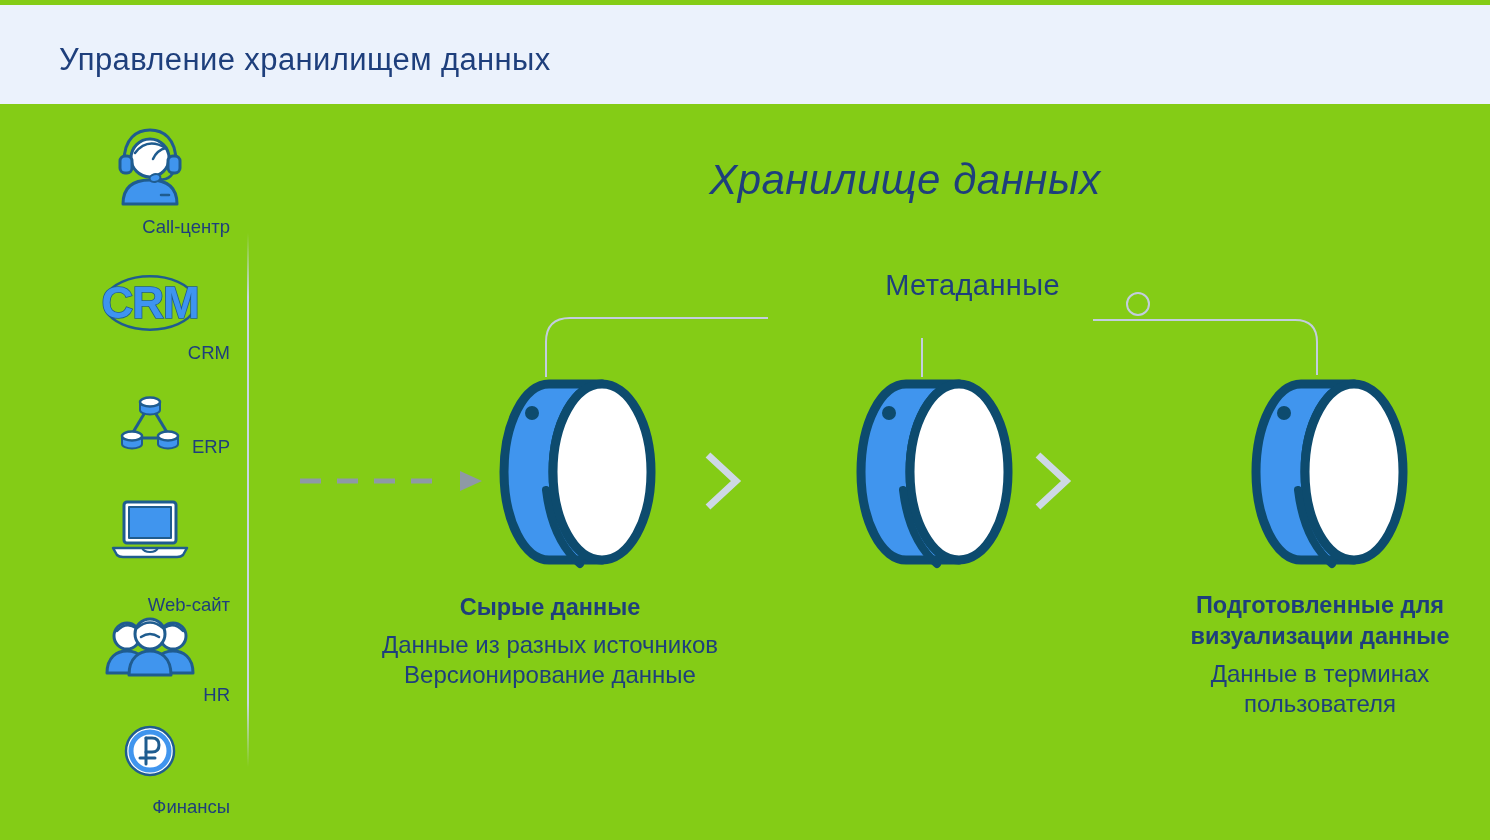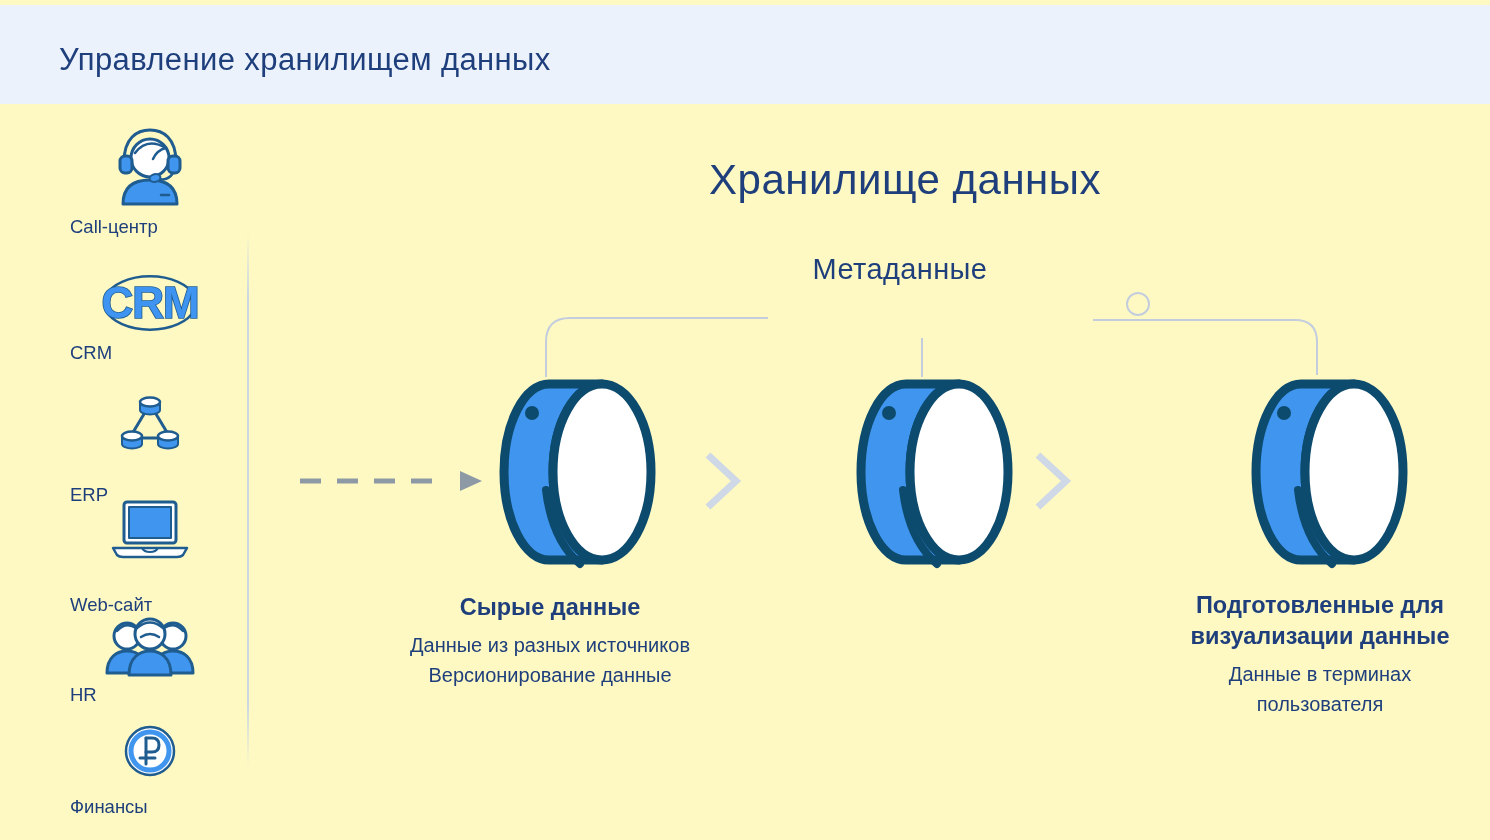--- a/index.html
+++ b/index.html
@@ -11,36 +11,36 @@
     --crm-letter-blue:#3E94F0;
     --connector-gray:#C3CDDE;
     --chevron-gray:#CED8E6;
     --dash-arrow-gray:#8E99A6;
     --divider:#C9D6E4;
   }
   html,body{margin:0;padding:0;background:#fff;}
   #canvas{
     position:relative;width:1490px;height:840px;overflow:hidden;
     font-family:"Liberation Sans",sans-serif;color:var(--navy-text);
-    background:#fef9c3;
+    background:#84cc16;
   }
   .abs{position:absolute;}
   
   .header-band{left:0;top:5px;width:1490px;height:99px;background:var(--header-bg);}
   .header-title{left:59px;top:37px;font-size:31px;letter-spacing:.4px;color:var(--navy-text);white-space:nowrap;}
   
-  .src-label{left:70px;width:160px;text-align:left;font-size:18.5px;color:var(--navy-text);white-space:nowrap;}
+  .src-label{left:70px;width:160px;text-align:right;font-size:18.5px;color:var(--navy-text);white-space:nowrap;}
   .sidebar-divider{left:247px;top:233px;width:2px;height:534px;
     background:linear-gradient(to bottom,rgba(201,214,228,0),var(--divider) 12%,var(--divider) 88%,rgba(201,214,228,0));}
   
-  .main-title{left:645px;top:156px;width:520px;text-align:center;font-size:42px;letter-spacing:.5px;}
-  .metadata-label{left:740px;top:253px;width:320px;text-align:center;font-size:29px;letter-spacing:.4px;}
+  .main-title{left:645px;top:156px;width:520px;text-align:center;font-size:42px;letter-spacing:.5px;font-style:italic;}
+  .metadata-label{left:740px;top:269px;width:320px;text-align:right;font-size:29px;letter-spacing:.4px;}
   .stage{text-align:center;}
   .stage-title{font-weight:bold;font-size:23.5px;line-height:31px;margin:0 auto 7px auto;}
-  .stage-line{font-size:20px;line-height:30px;}
+  .stage-line{font-size:24px;line-height:30px;}
   
   .ic-line{fill:none;stroke:var(--sidebar-icon-dark);stroke-width:3;stroke-linecap:round;stroke-linejoin:round;}
   .ic-line-thin{fill:none;stroke:var(--sidebar-icon-dark);stroke-width:2.5;stroke-linecap:round;stroke-linejoin:round;}
   .ic-white{fill:#fff;stroke:var(--sidebar-icon-dark);stroke-width:3;stroke-linejoin:round;}
   .ic-blue{fill:var(--icon-blue);stroke:var(--sidebar-icon-dark);stroke-width:3;stroke-linejoin:round;}
   .ic-blue-thin{fill:var(--icon-blue);stroke:var(--sidebar-icon-dark);stroke-width:2;stroke-linejoin:round;}
   .crm-text{font-family:"Liberation Sans",sans-serif;font-weight:bold;font-size:44px;
     fill:var(--crm-letter-blue);stroke:var(--sidebar-icon-dark);stroke-width:1.6;paint-order:stroke;letter-spacing:-1px;}
   .cyl-body{fill:var(--icon-blue);stroke:var(--icon-dark);stroke-width:9;stroke-linejoin:round;}
   .cyl-face{fill:#fff;stroke:var(--icon-dark);stroke-width:9;}
@@ -103,21 +103,21 @@
       </g>
       <g>
         <path class="ic-blue-thin" d="M3,45 v8 a10,4.5 0 0 0 20,0 v-8"></path>
         <ellipse class="ic-white" cx="13" cy="45" rx="10" ry="4.5" style="stroke-width:2.5"></ellipse>
       </g>
       <g>
         <path class="ic-blue-thin" d="M39,45 v8 a10,4.5 0 0 0 20,0 v-8"></path>
         <ellipse class="ic-white" cx="49" cy="45" rx="10" ry="4.5" style="stroke-width:2.5"></ellipse>
       </g>
     </svg>
-    <div class="abs src-label" style="top:484px">ERP</div>
+    <div class="abs src-label" style="top:436px">ERP</div>
 
     <svg class="abs" style="left:108px;top:499px" width="84" height="62" viewBox="0 0 84 62">
       <rect class="ic-white" x="16" y="3" width="52" height="41" rx="3"></rect>
       <rect class="ic-blue-thin" x="21" y="8" width="42" height="31"></rect>
       <path class="ic-white" style="stroke-width:2.5" d="M5,49 H79 L75,56 Q73,58 69,58 H15 Q11,58 9,56 Z"></path>
       <path class="ic-line-thin" style="stroke-width:2" d="M34,49 q2,4 8,4 q6,0 8,-4"></path>
     </svg>
     <div class="abs src-label" style="top:594px">Web-сайт</div>
 
     <svg class="abs" style="left:103px;top:615px" width="94" height="62" viewBox="0 0 94 62">

